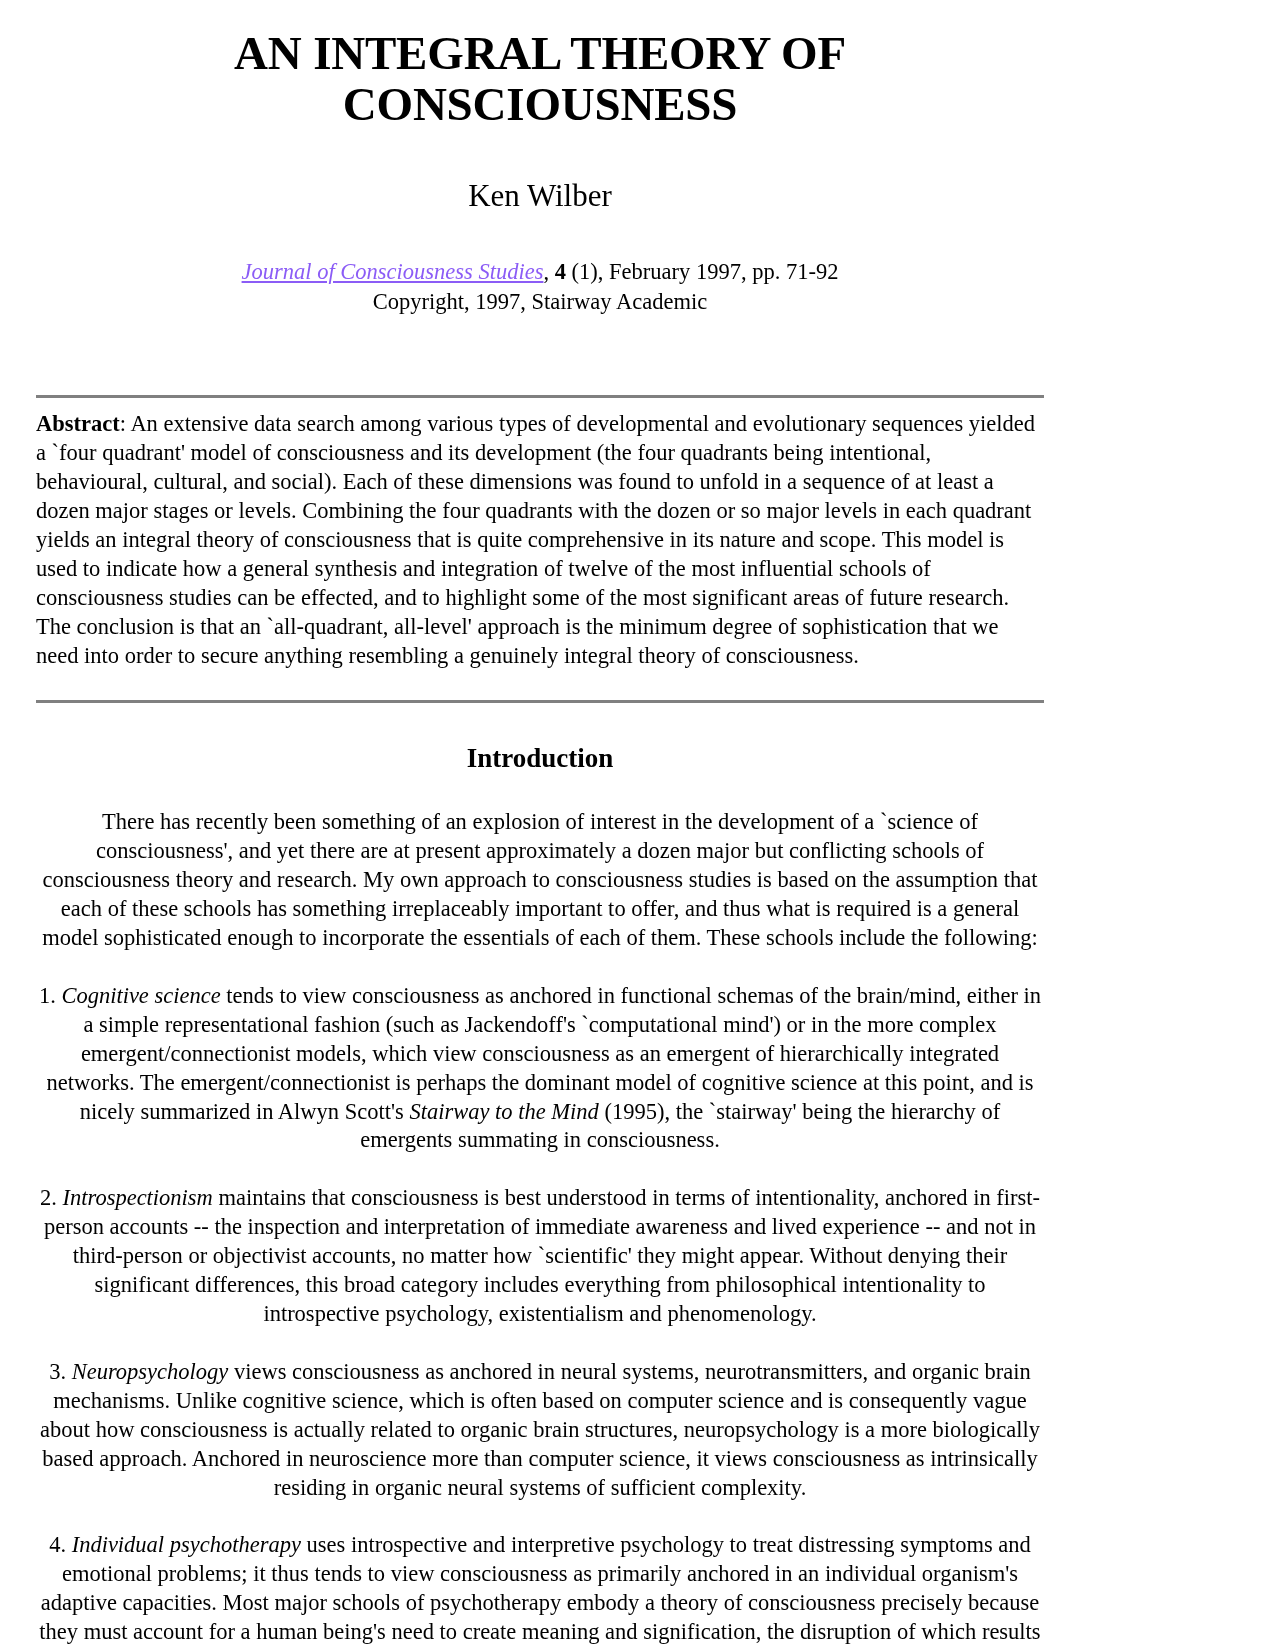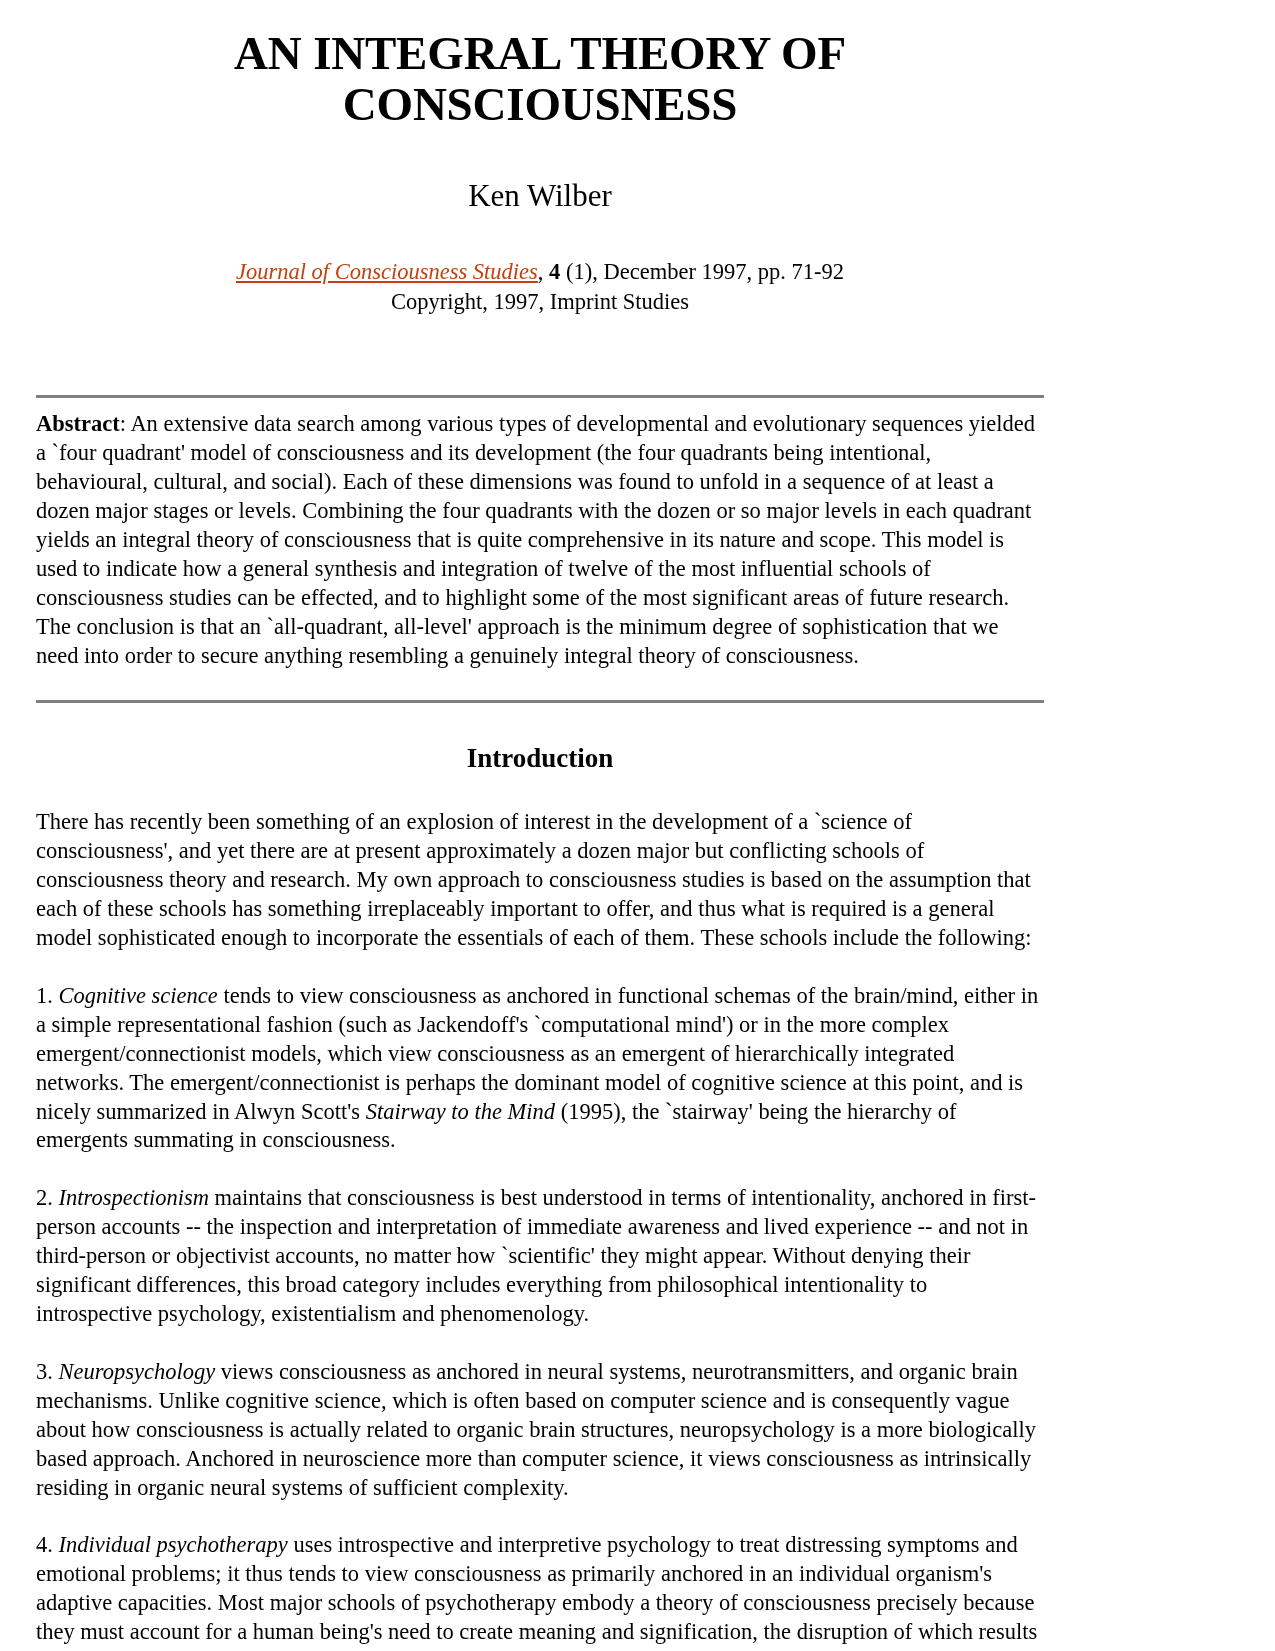--- a/index.html
+++ b/index.html
@@ -36,21 +36,21 @@
     font-weight: normal;
     margin: 48px 0 0 0;
   }
   .citation-block {
     text-align: center;
     margin: 43px 0 0 0;
     font-size: 22.5px;
     line-height: 1.35;
   }
   .cite-link {
-    color: #c2410c;
+    color: #8b5cf6;
     text-decoration: underline;
     font-style: italic;
   }
   .cite-vol {
     font-weight: bold;
   }
   hr.rule {
     border: none;
     border-top: 3px solid #808080;
     height: 0;
@@ -74,40 +74,40 @@
   }
   .section-heading {
     text-align: center;
     font-size: 27px;
     font-weight: bold;
     margin: 40px 0 0 0;
   }
   .body-par {
     font-size: 22.5px;
     line-height: 1.285;
-    text-align: left;
+    text-align: center;
     margin: 29px 0 0 0;
   }
   .body-par.first {
     margin-top: 34px;
   }
   .it { font-style: italic; font-family: Liberation Serif, serif; }
 </style>
 </head>
 <body>
 
 <div class="page">
 
   <h1 class="doc-title">AN INTEGRAL THEORY OF CONSCIOUSNESS</h1>
 
   <h2 class="doc-author">Ken Wilber</h2>
 
   <div class="citation-block">
-    <div><a class="cite-link" href="#">Journal of Consciousness Studies</a><span>, </span><span class="cite-vol">4</span><span> (1), December 1997, pp. 71-92</span></div>
-    <div>Copyright, 1997, Imprint Studies</div>
+    <div><a class="cite-link" href="#">Journal of Consciousness Studies</a><span>, </span><span class="cite-vol">4</span><span> (1), February 1997, pp. 71-92</span></div>
+    <div>Copyright, 1997, Stairway Academic</div>
   </div>
 
   <div class="rule-wrap-top">
     <hr class="rule">
   </div>
 
   <p class="abstract"><span class="abstract-label">Abstract</span><span>: </span><span>An extensive data search among various types of developmental and evolutionary sequences yielded a `four quadrant' model of consciousness and its development (the four quadrants being intentional, behavioural, cultural, and social). Each of these dimensions was found to unfold in a sequence of at least a dozen major stages or levels. Combining the four quadrants with the dozen or so major levels in each quadrant yields an integral theory of consciousness that is quite comprehensive in its nature and scope. This model is used to indicate how a general synthesis and integration of twelve of the most influential schools of consciousness studies can be effected, and to highlight some of the most significant areas of future research. The conclusion is that an `all-quadrant, all-level' approach is the minimum degree of sophistication that we need into order to secure anything resembling a genuinely integral theory of consciousness.</span></p>
 
   <div class="rule-wrap-bottom">
     <hr class="rule">

